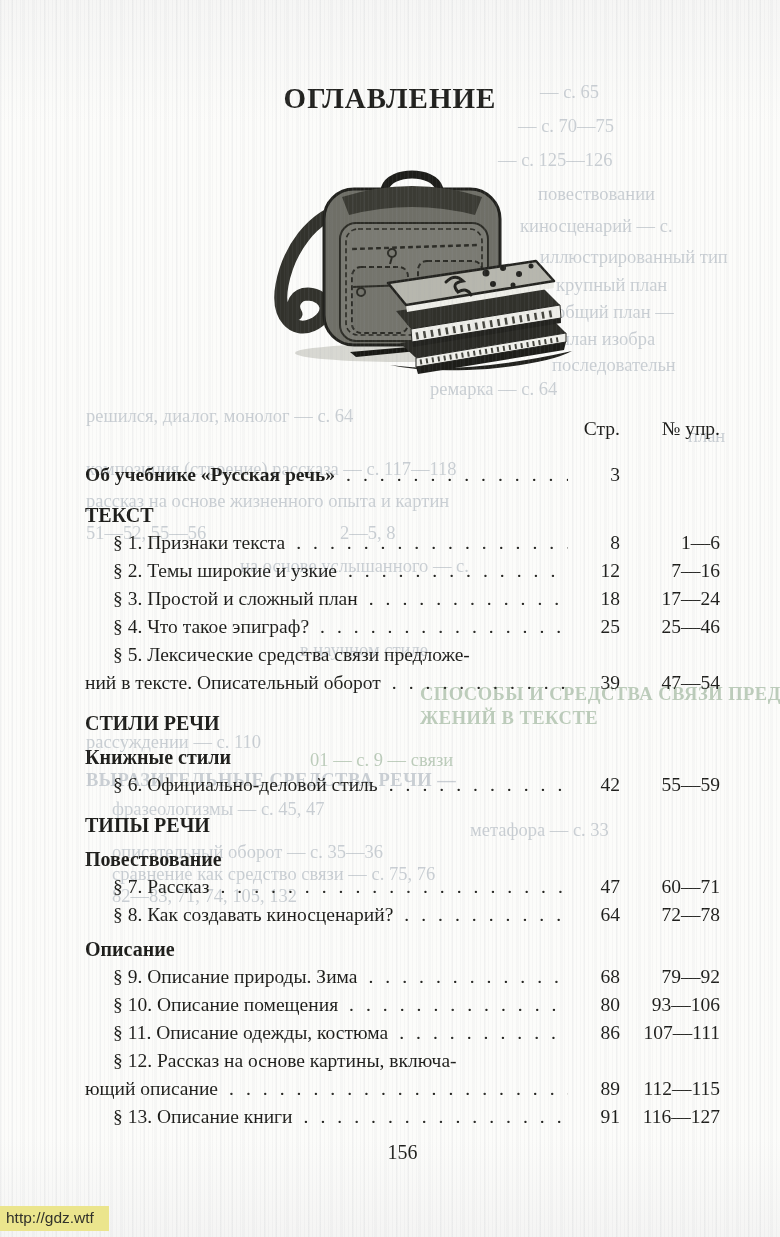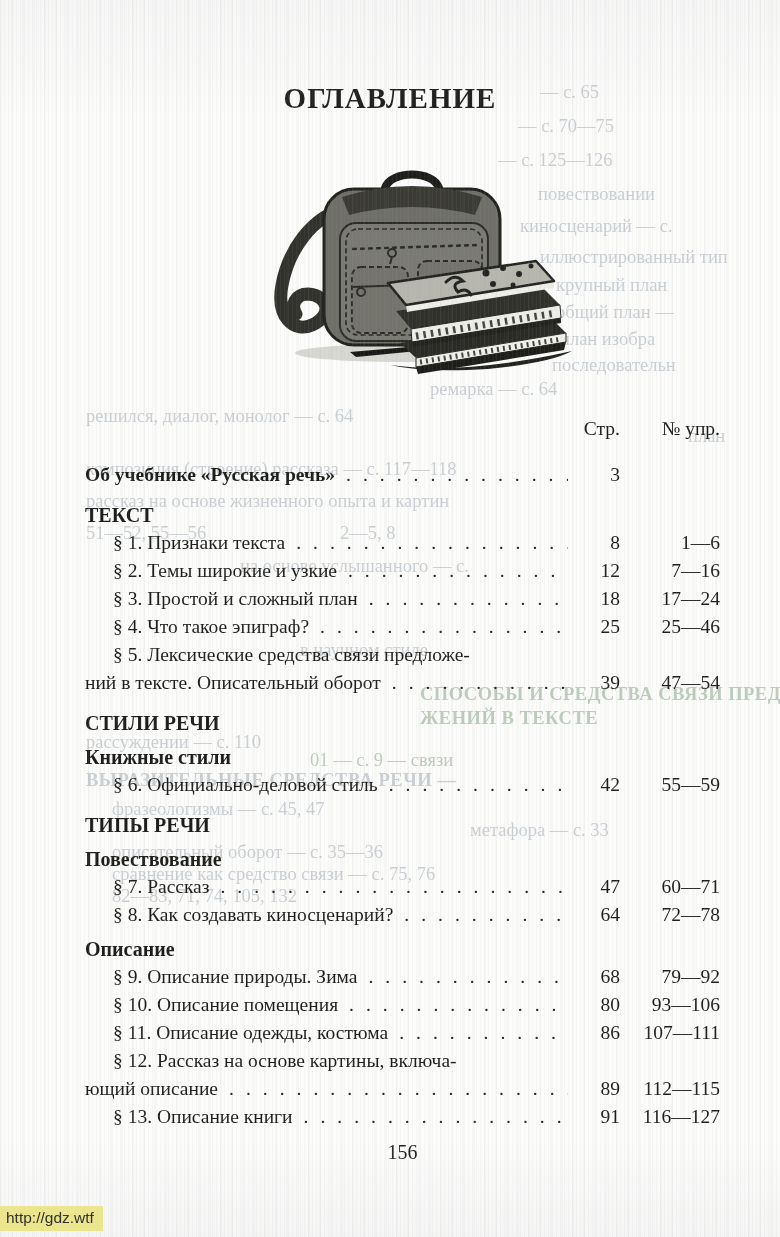--- a/index.html
+++ b/index.html
@@ -30,21 +30,21 @@
              padding-left:9px;color:#262622;}
   .row.ind{padding-left:28px;}
   .row.outd{padding-left:0;}
   .row.b .t{font-weight:700;}
   #toc-rows > :first-child{margin-top:18px;}
   .section{font-weight:700;font-size:20px;line-height:28px;margin-top:12px;}
   .subsection{font-weight:700;font-size:20px;line-height:28px;margin-top:6px;}
   .folio{text-align:center;font-size:20px;margin-top:10px;}
 
   .watermark{position:absolute;left:0;bottom:6px;z-index:4;background:#ebe58d;color:#32322b;
-             font-family:"Liberation Sans",sans-serif;font-size:15.5px;padding:3px 9px 4px 6px;}
+             font-family:"Liberation Sans",sans-serif;font-size:15.5px;padding:3px 15px 4px 6px;}
 </style>
 </head>
 <body>
 
 <div class="page">
 
   <div id="bleed-layer">
       <span class="frag" style="left: 540px; top: 82px;">— с. 65</span>
       <span class="frag" style="left: 518px; top: 116px;">— с. 70—75</span>
       <span class="frag" style="left: 498px; top: 150px;">— с. 125—126</span>

